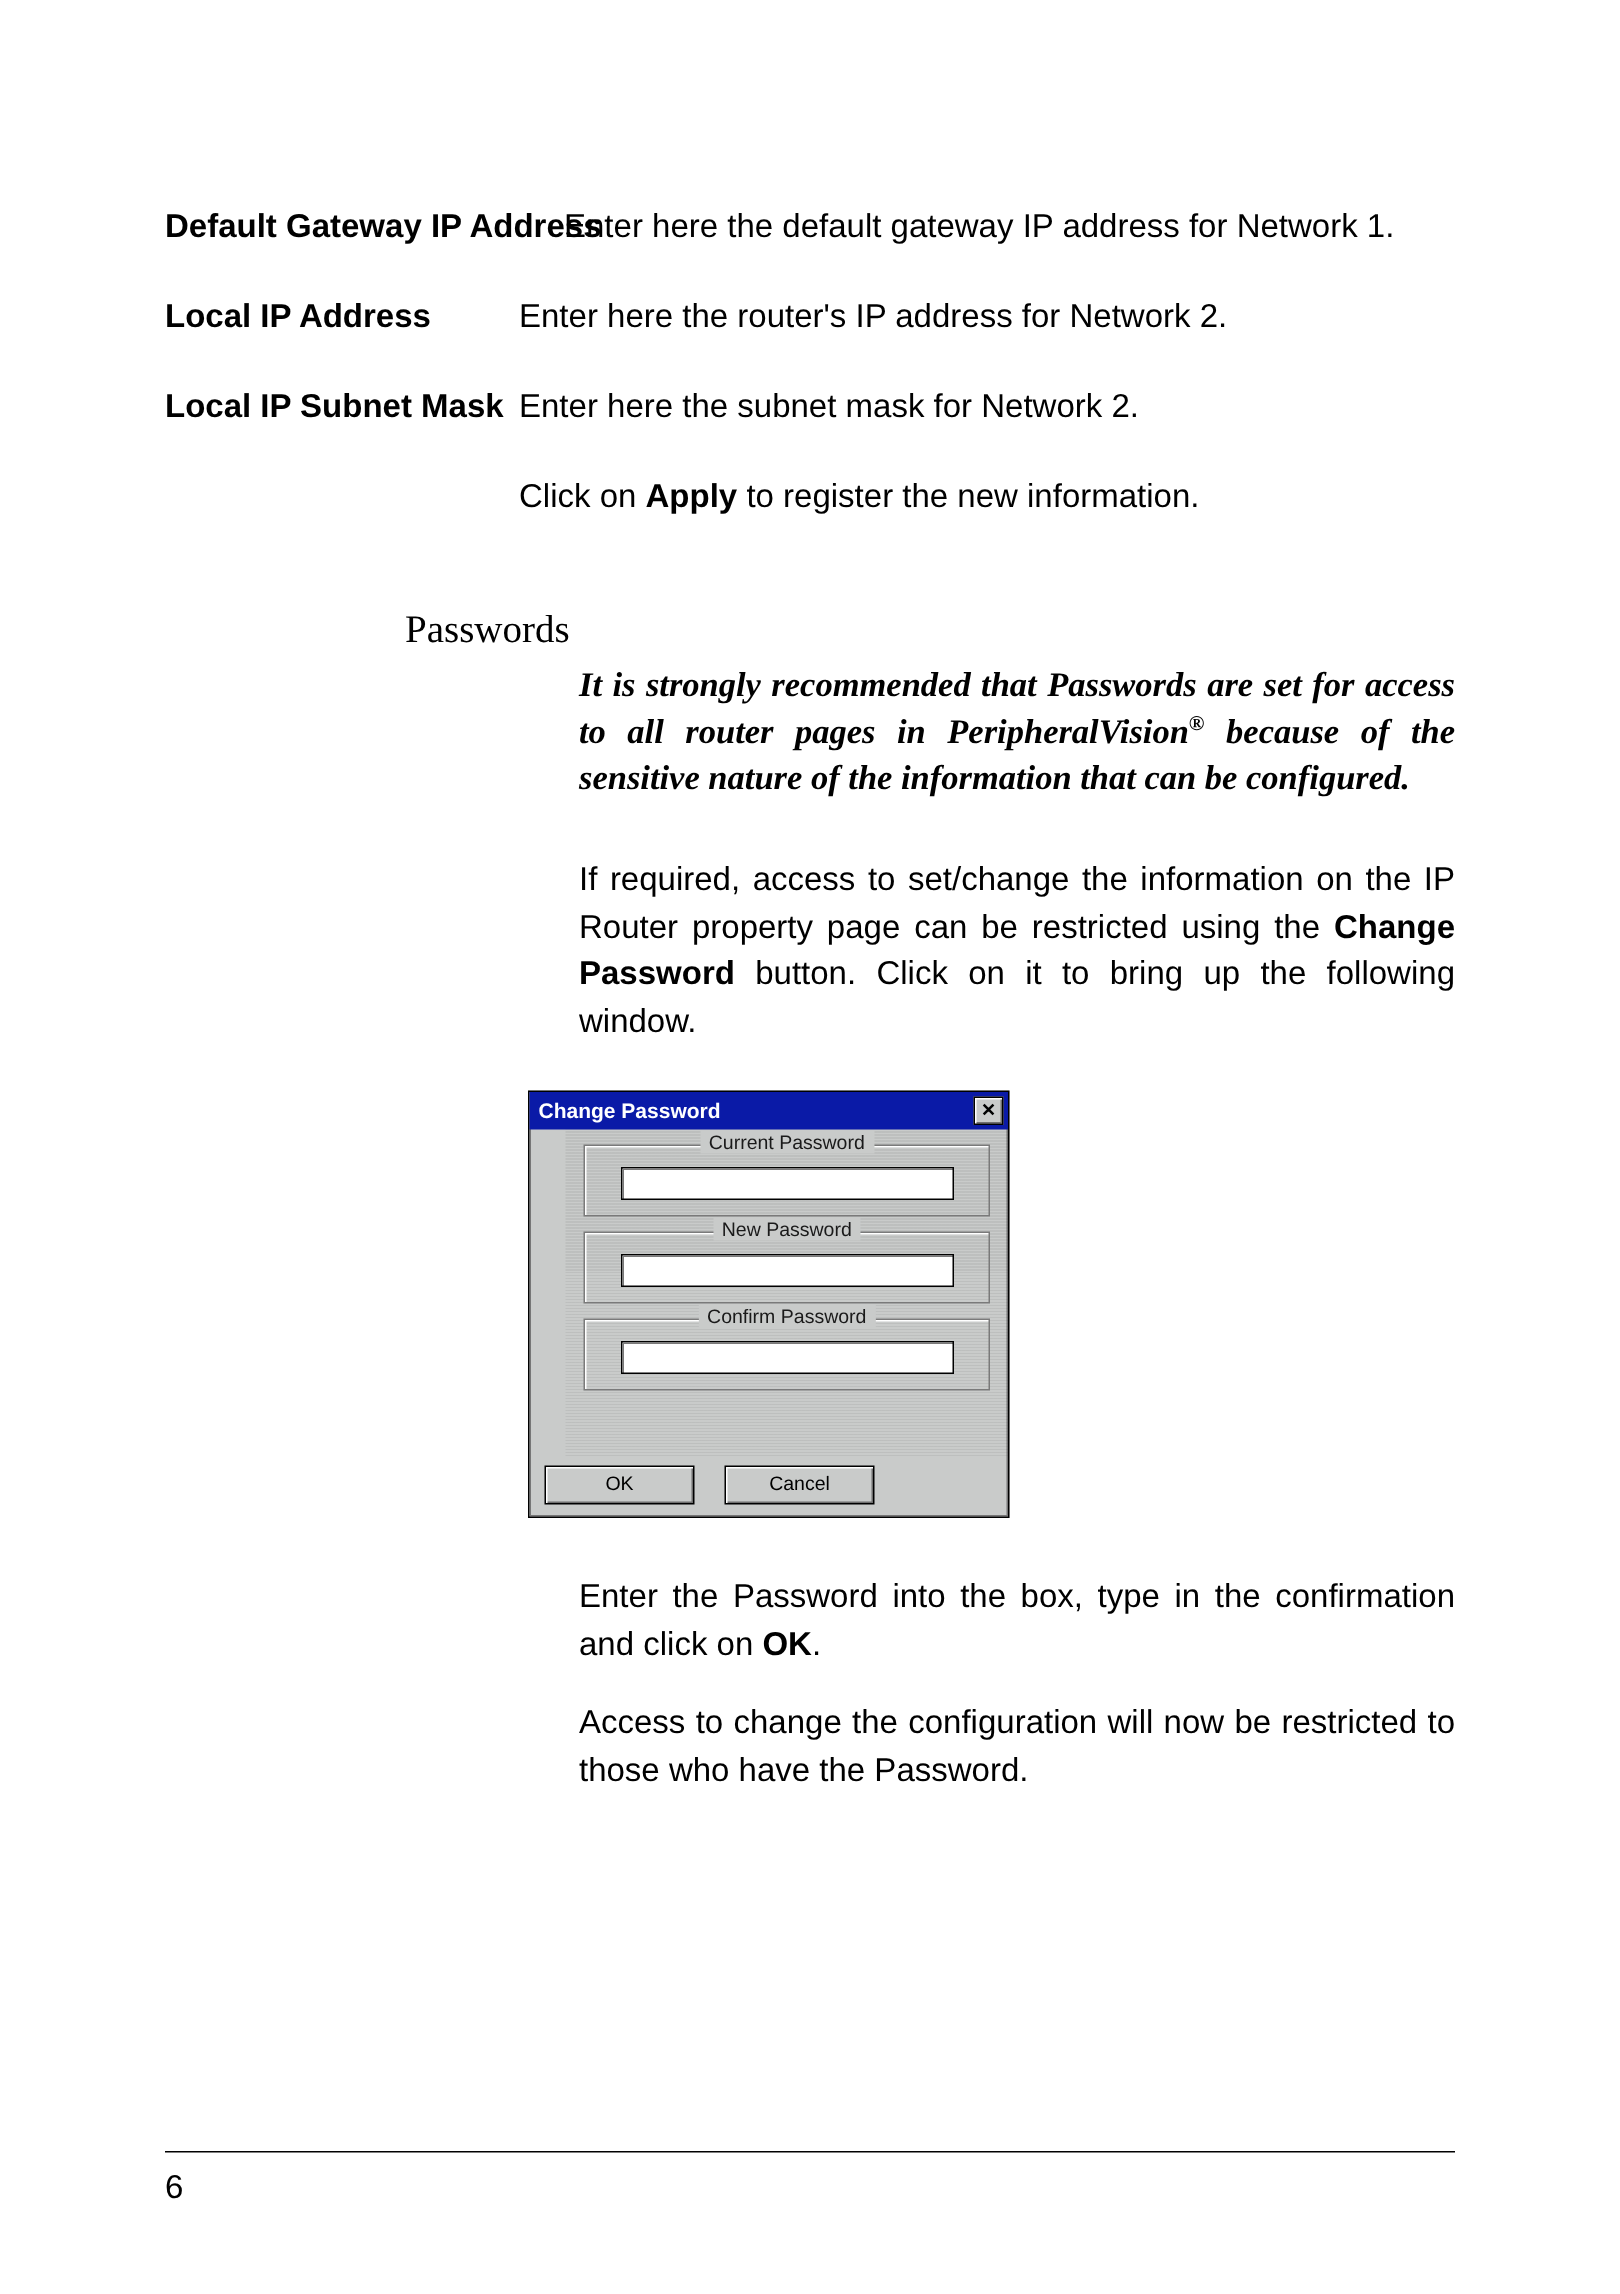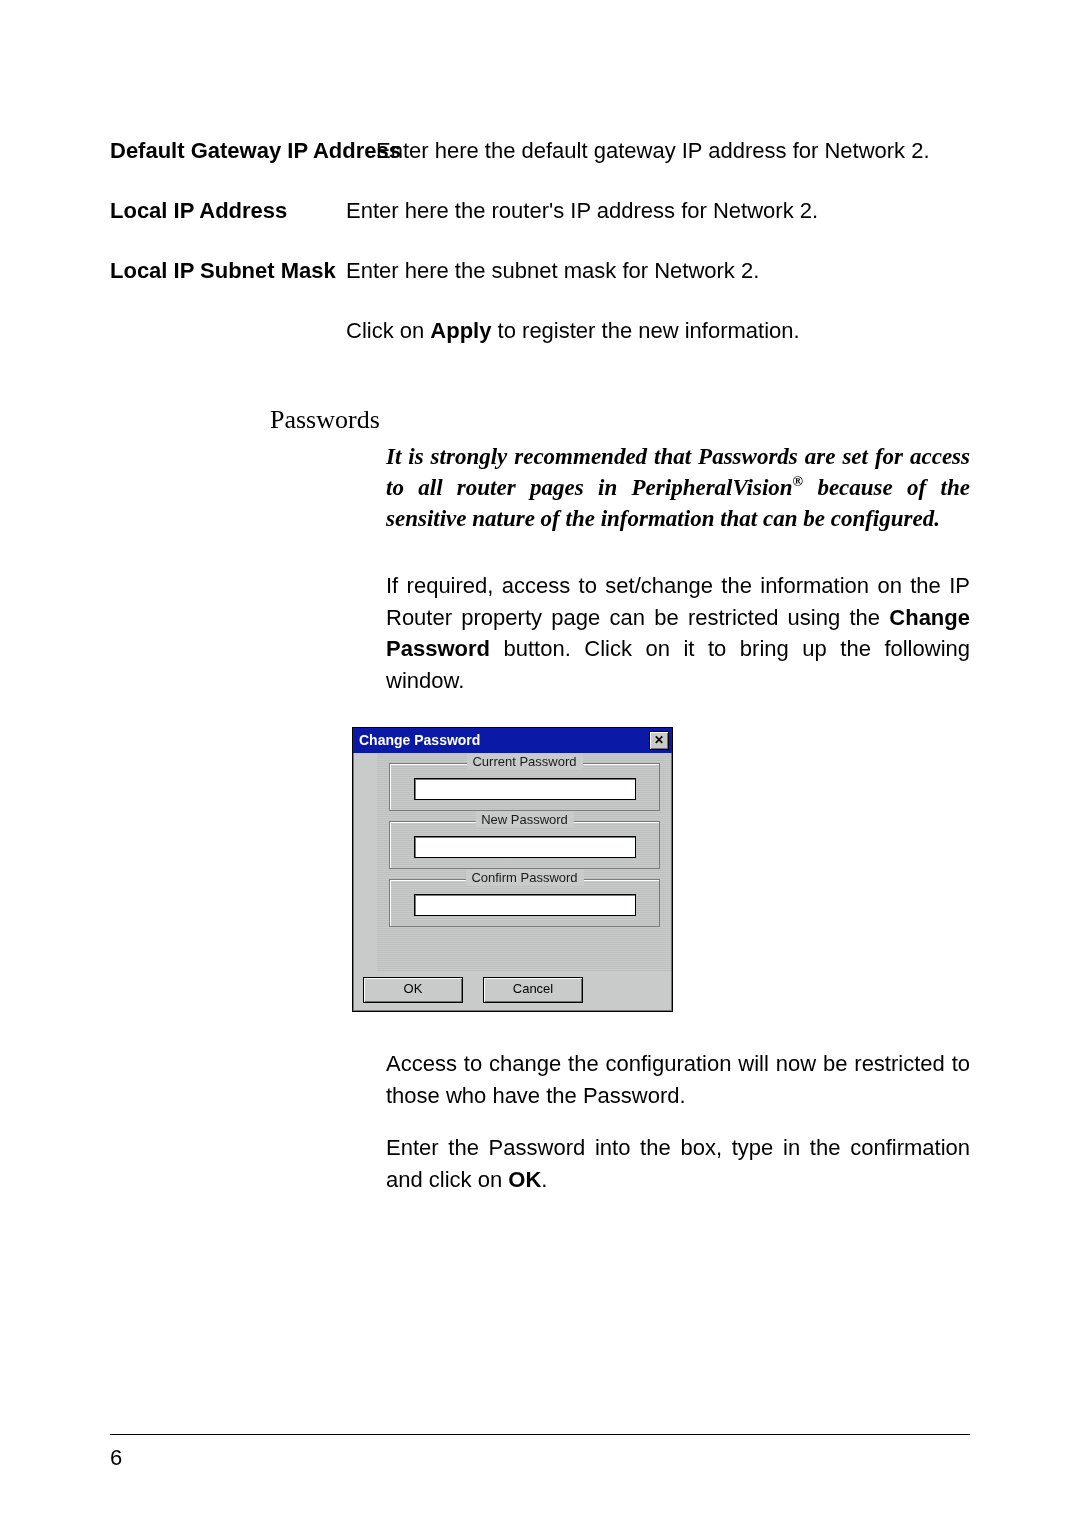--- a/index.html
+++ b/index.html
@@ -178,21 +178,21 @@
     font-size: 22px;
   }
 </style>
 </head>
 <body>
 
 <div class="page">
 
   <div class="def-row row1">
     <div class="def-label">Default Gateway IP Address</div>
-    <div class="def-desc">Enter here the default gateway IP address for Network 2.</div>
+    <div class="def-desc">Enter here the default gateway IP address for Network 1.</div>
   </div>
 
 
   <div class="def-row row3">
     <div class="def-label">Local IP Address</div>
     <div class="def-desc">Enter here the router's IP address for Network 2.</div>
   </div>
 
   <div class="def-row row4">
     <div class="def-label">Local IP Subnet Mask</div>
@@ -247,22 +247,22 @@
       </div>
 
       <div class="btn-row">
         <div class="dlg-btn">OK</div>
         <div class="dlg-btn">Cancel</div>
       </div>
     </div>
   </div>
 
   <div class="right-col" style="margin-top:36px;">
-    <div class="para">Access to change the configuration will now be restricted to those who have the Password.</div>
     <div class="para">
       <span>Enter the Password into the box, type in the confirmation and  click on </span><span class="bold">OK</span><span>.</span>
     </div>
+    <div class="para">Access to change the configuration will now be restricted to those who have the Password.</div>
   </div>
 
   <div class="footer-rule"></div>
   <div class="page-num">6</div>
 
 </div>
 
 </body></html>

